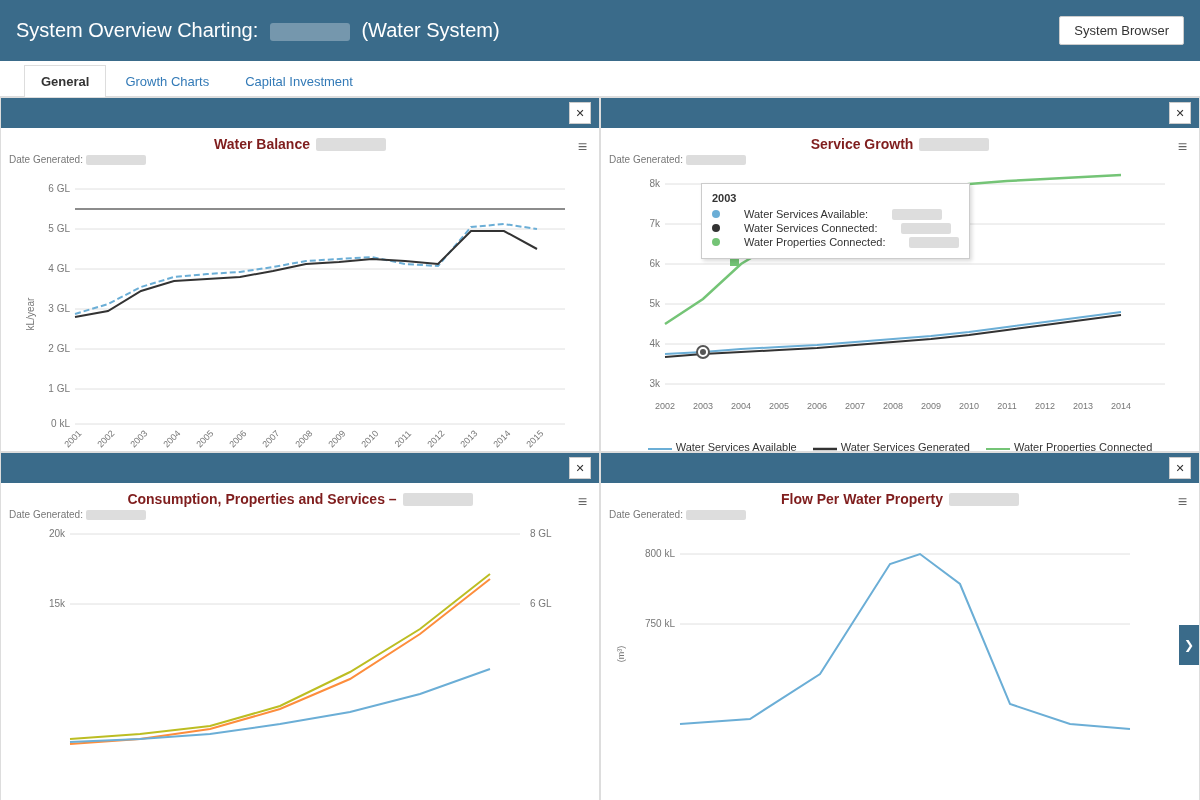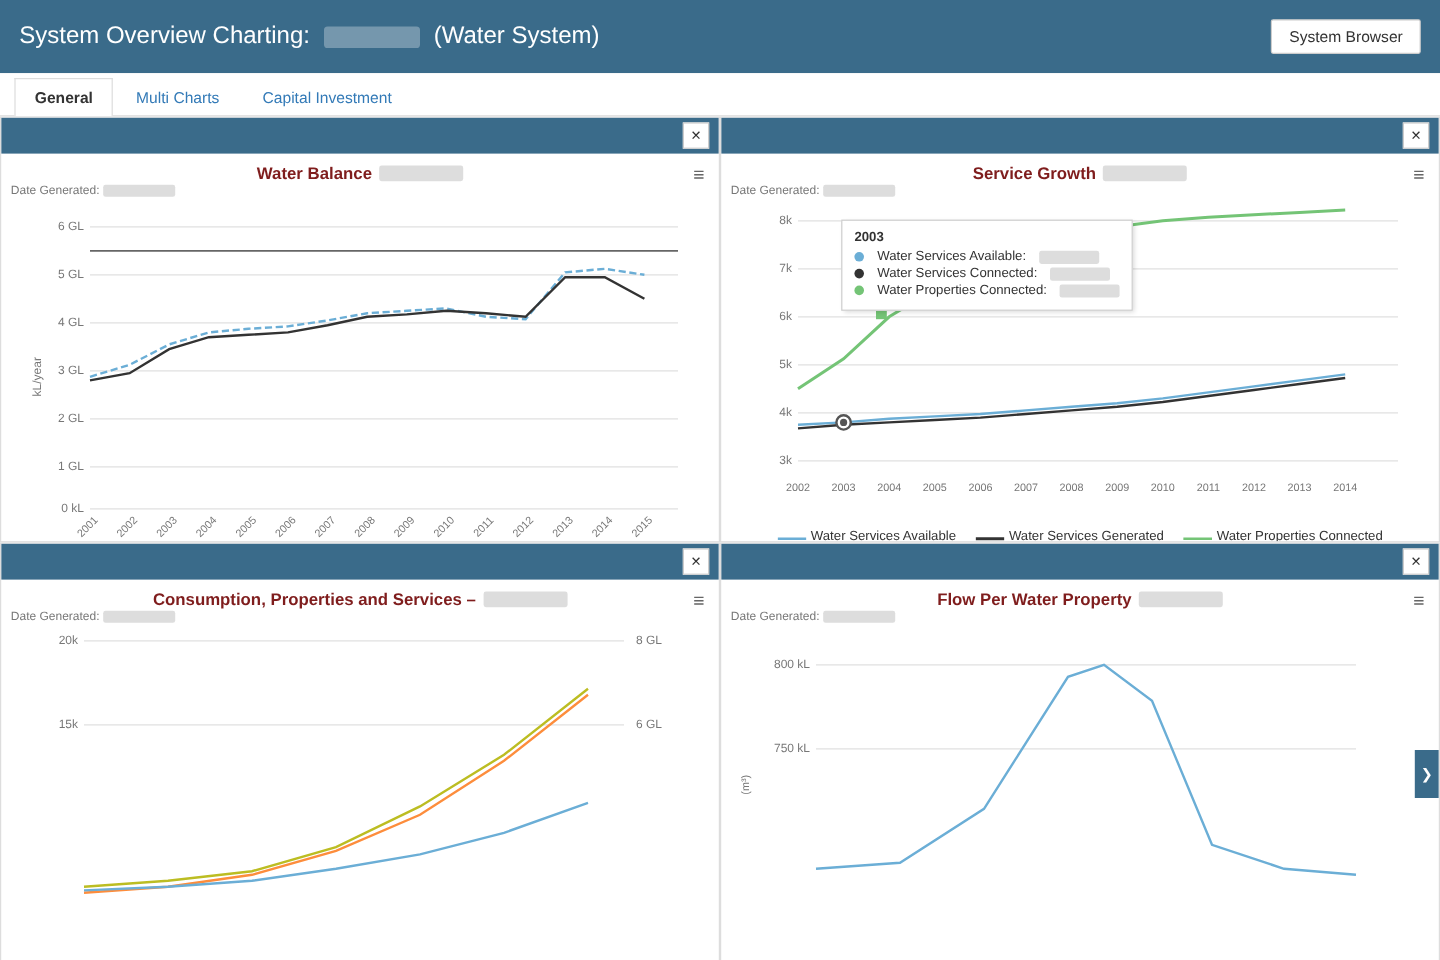--- a/index.html
+++ b/index.html
@@ -39,21 +39,21 @@
       text-align: center;
     }
 
     
     .tabs {
       background: white;
       border-bottom: 1px solid #ddd;
       display: flex;
       align-items: flex-end;
       height: 36px;
-      padding: 0 12px;
+      padding: 0 24px;
     }
     .tab {
       padding: 8px 16px;
       cursor: pointer;
       font-size: 13px;
       color: #555;
       border: 1px solid transparent;
       border-bottom: none;
       margin-right: 2px;
       position: relative;
@@ -202,21 +202,21 @@
     }
 
     .tooltip-year {
       font-weight: bold;
       margin-bottom: 4px;
     }
 
     .tooltip-row {
       display: flex;
       align-items: center;
-      gap: 11px;
+      gap: 24px;
       margin-bottom: 2px;
     }
 
     .tooltip-dot {
       width: 8px;
       height: 8px;
       border-radius: 50%;
       flex-shrink: 0;
     }
 
@@ -239,21 +239,21 @@
     <span>(Water System)</span>
   </div>
   <button class="system-browser-btn">System Browser</button>
 </div>
 
 <div class="tabs">
   <div class="tab active">
     <span>General</span>
   </div>
   <div class="tab link-style">
-    <span>Multi Charts</span>
+    <span>Growth Charts</span>
   </div>
   <div class="tab link-style">
     <span>Capital Investment</span>
   </div>
 </div>
 
 <div class="chart-grid">
 
   <div class="chart-panel">
     <div class="chart-panel-header">

